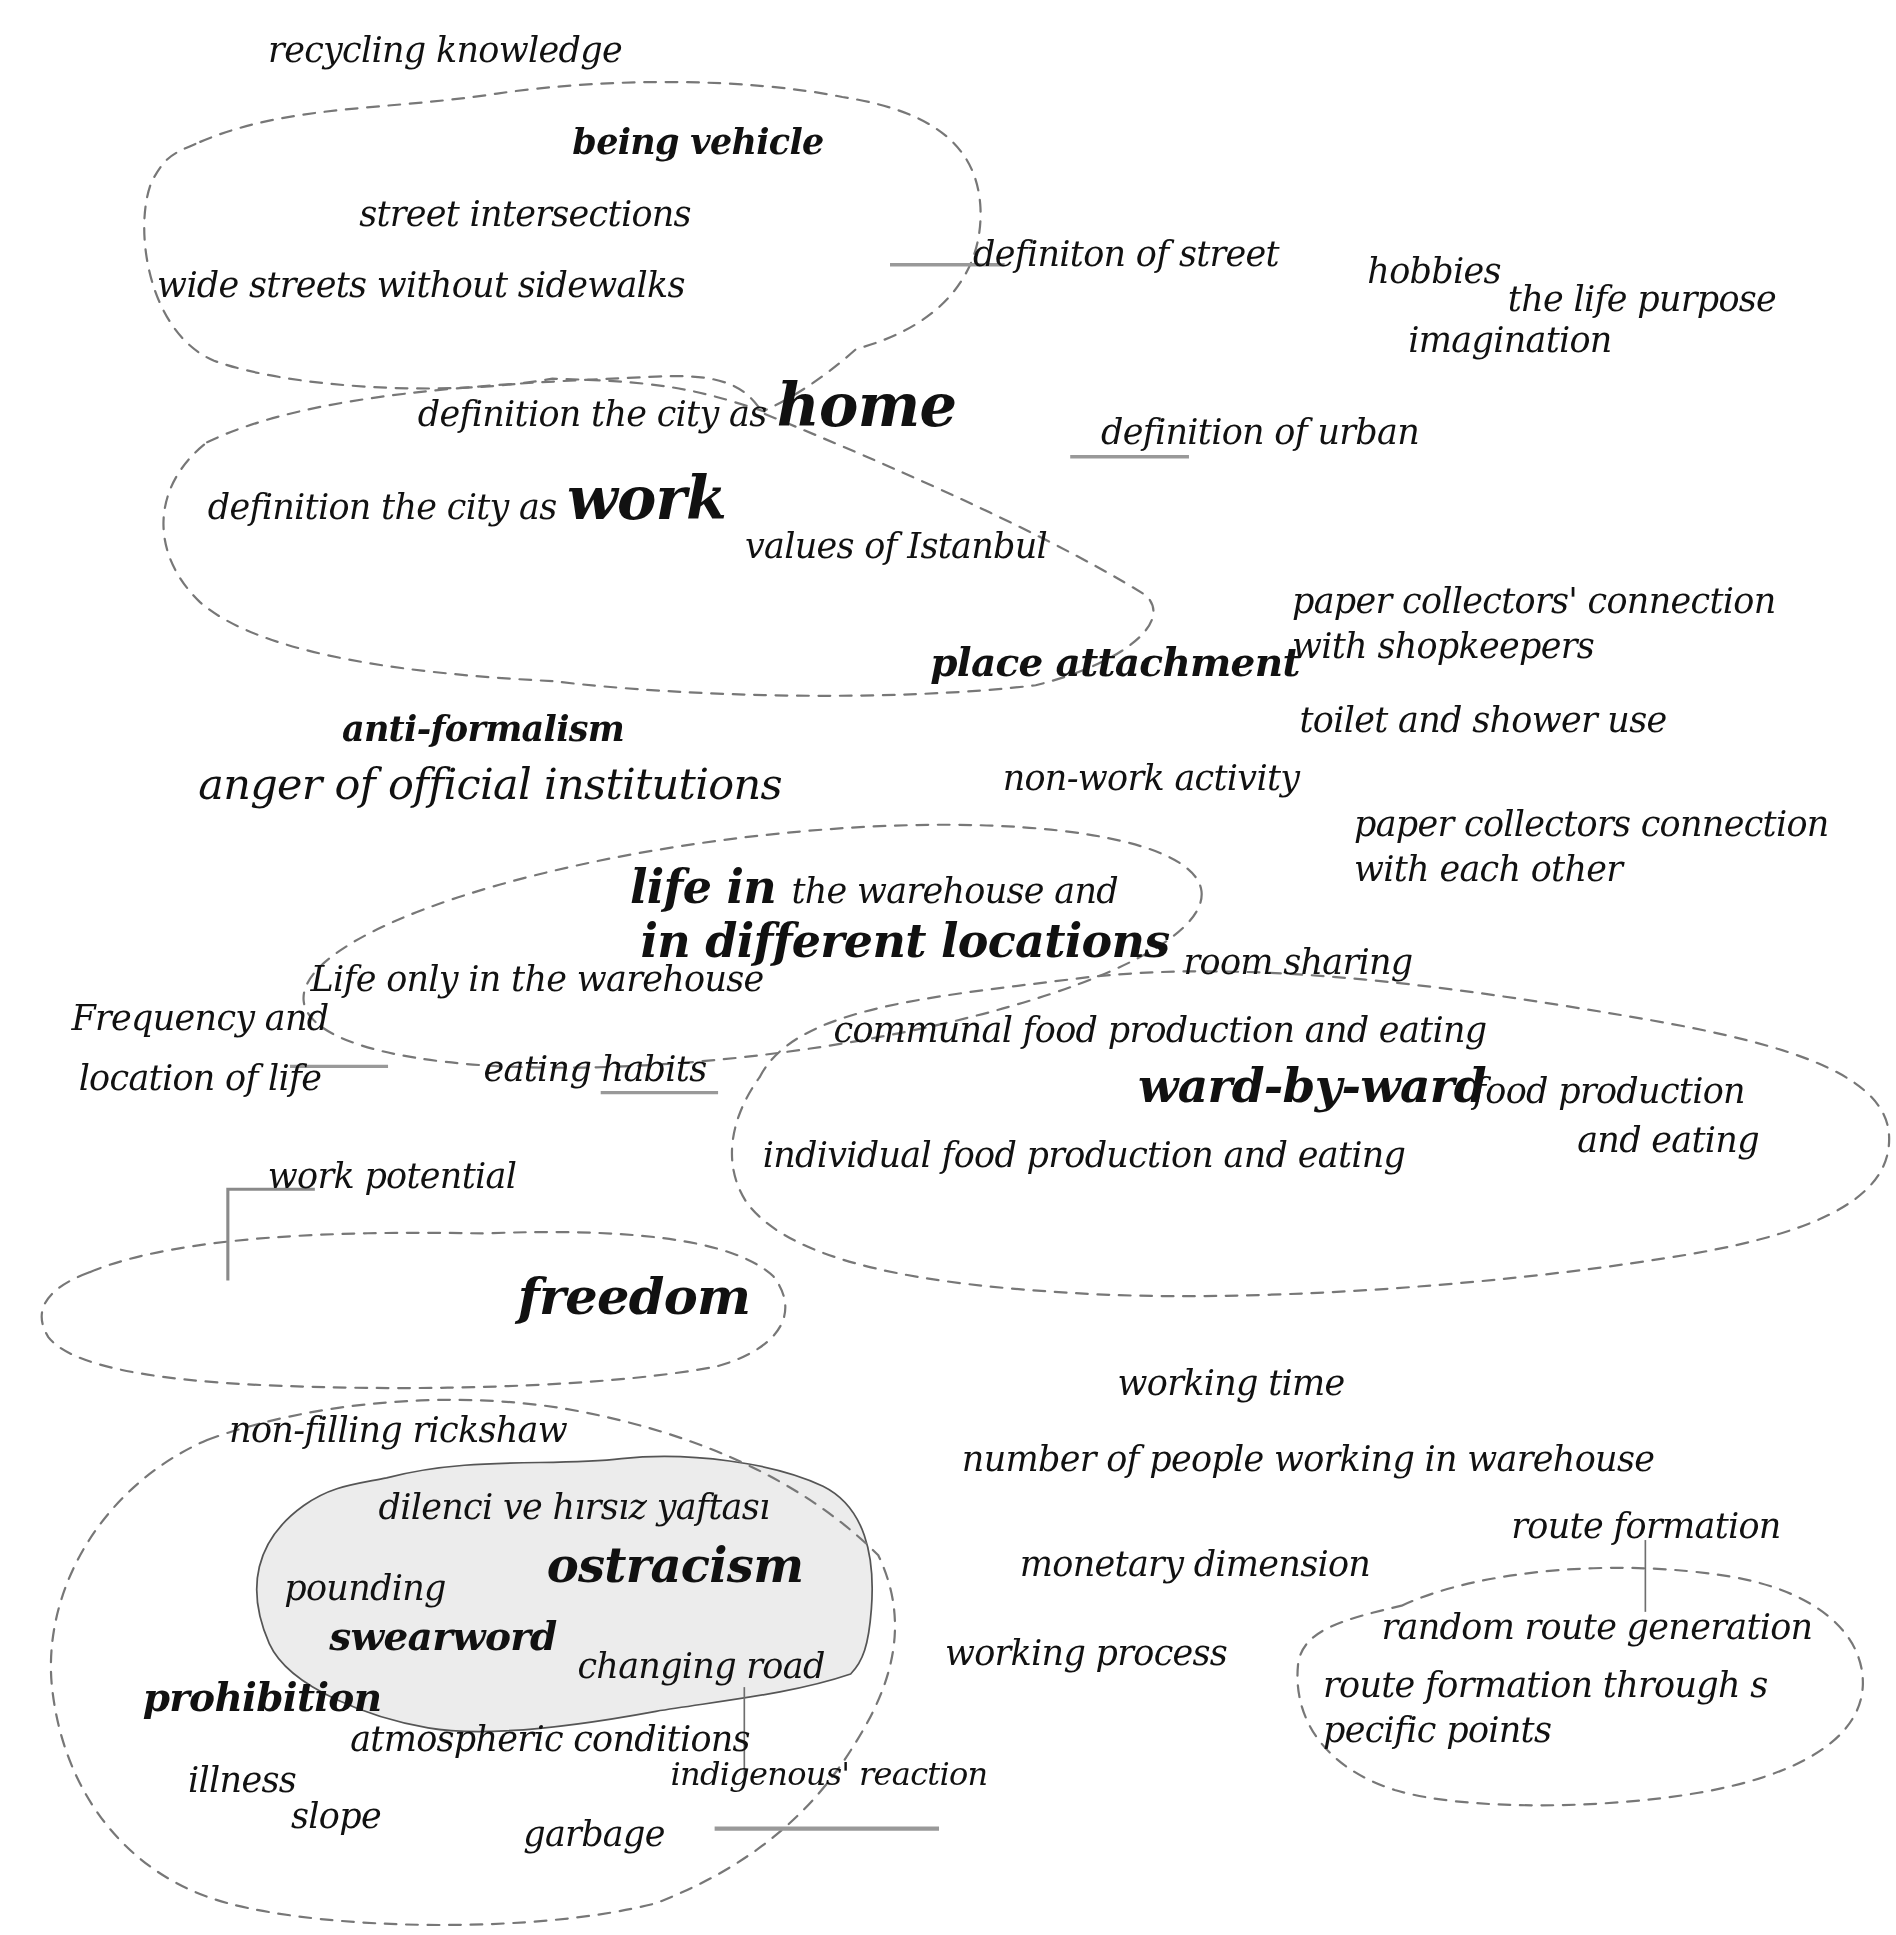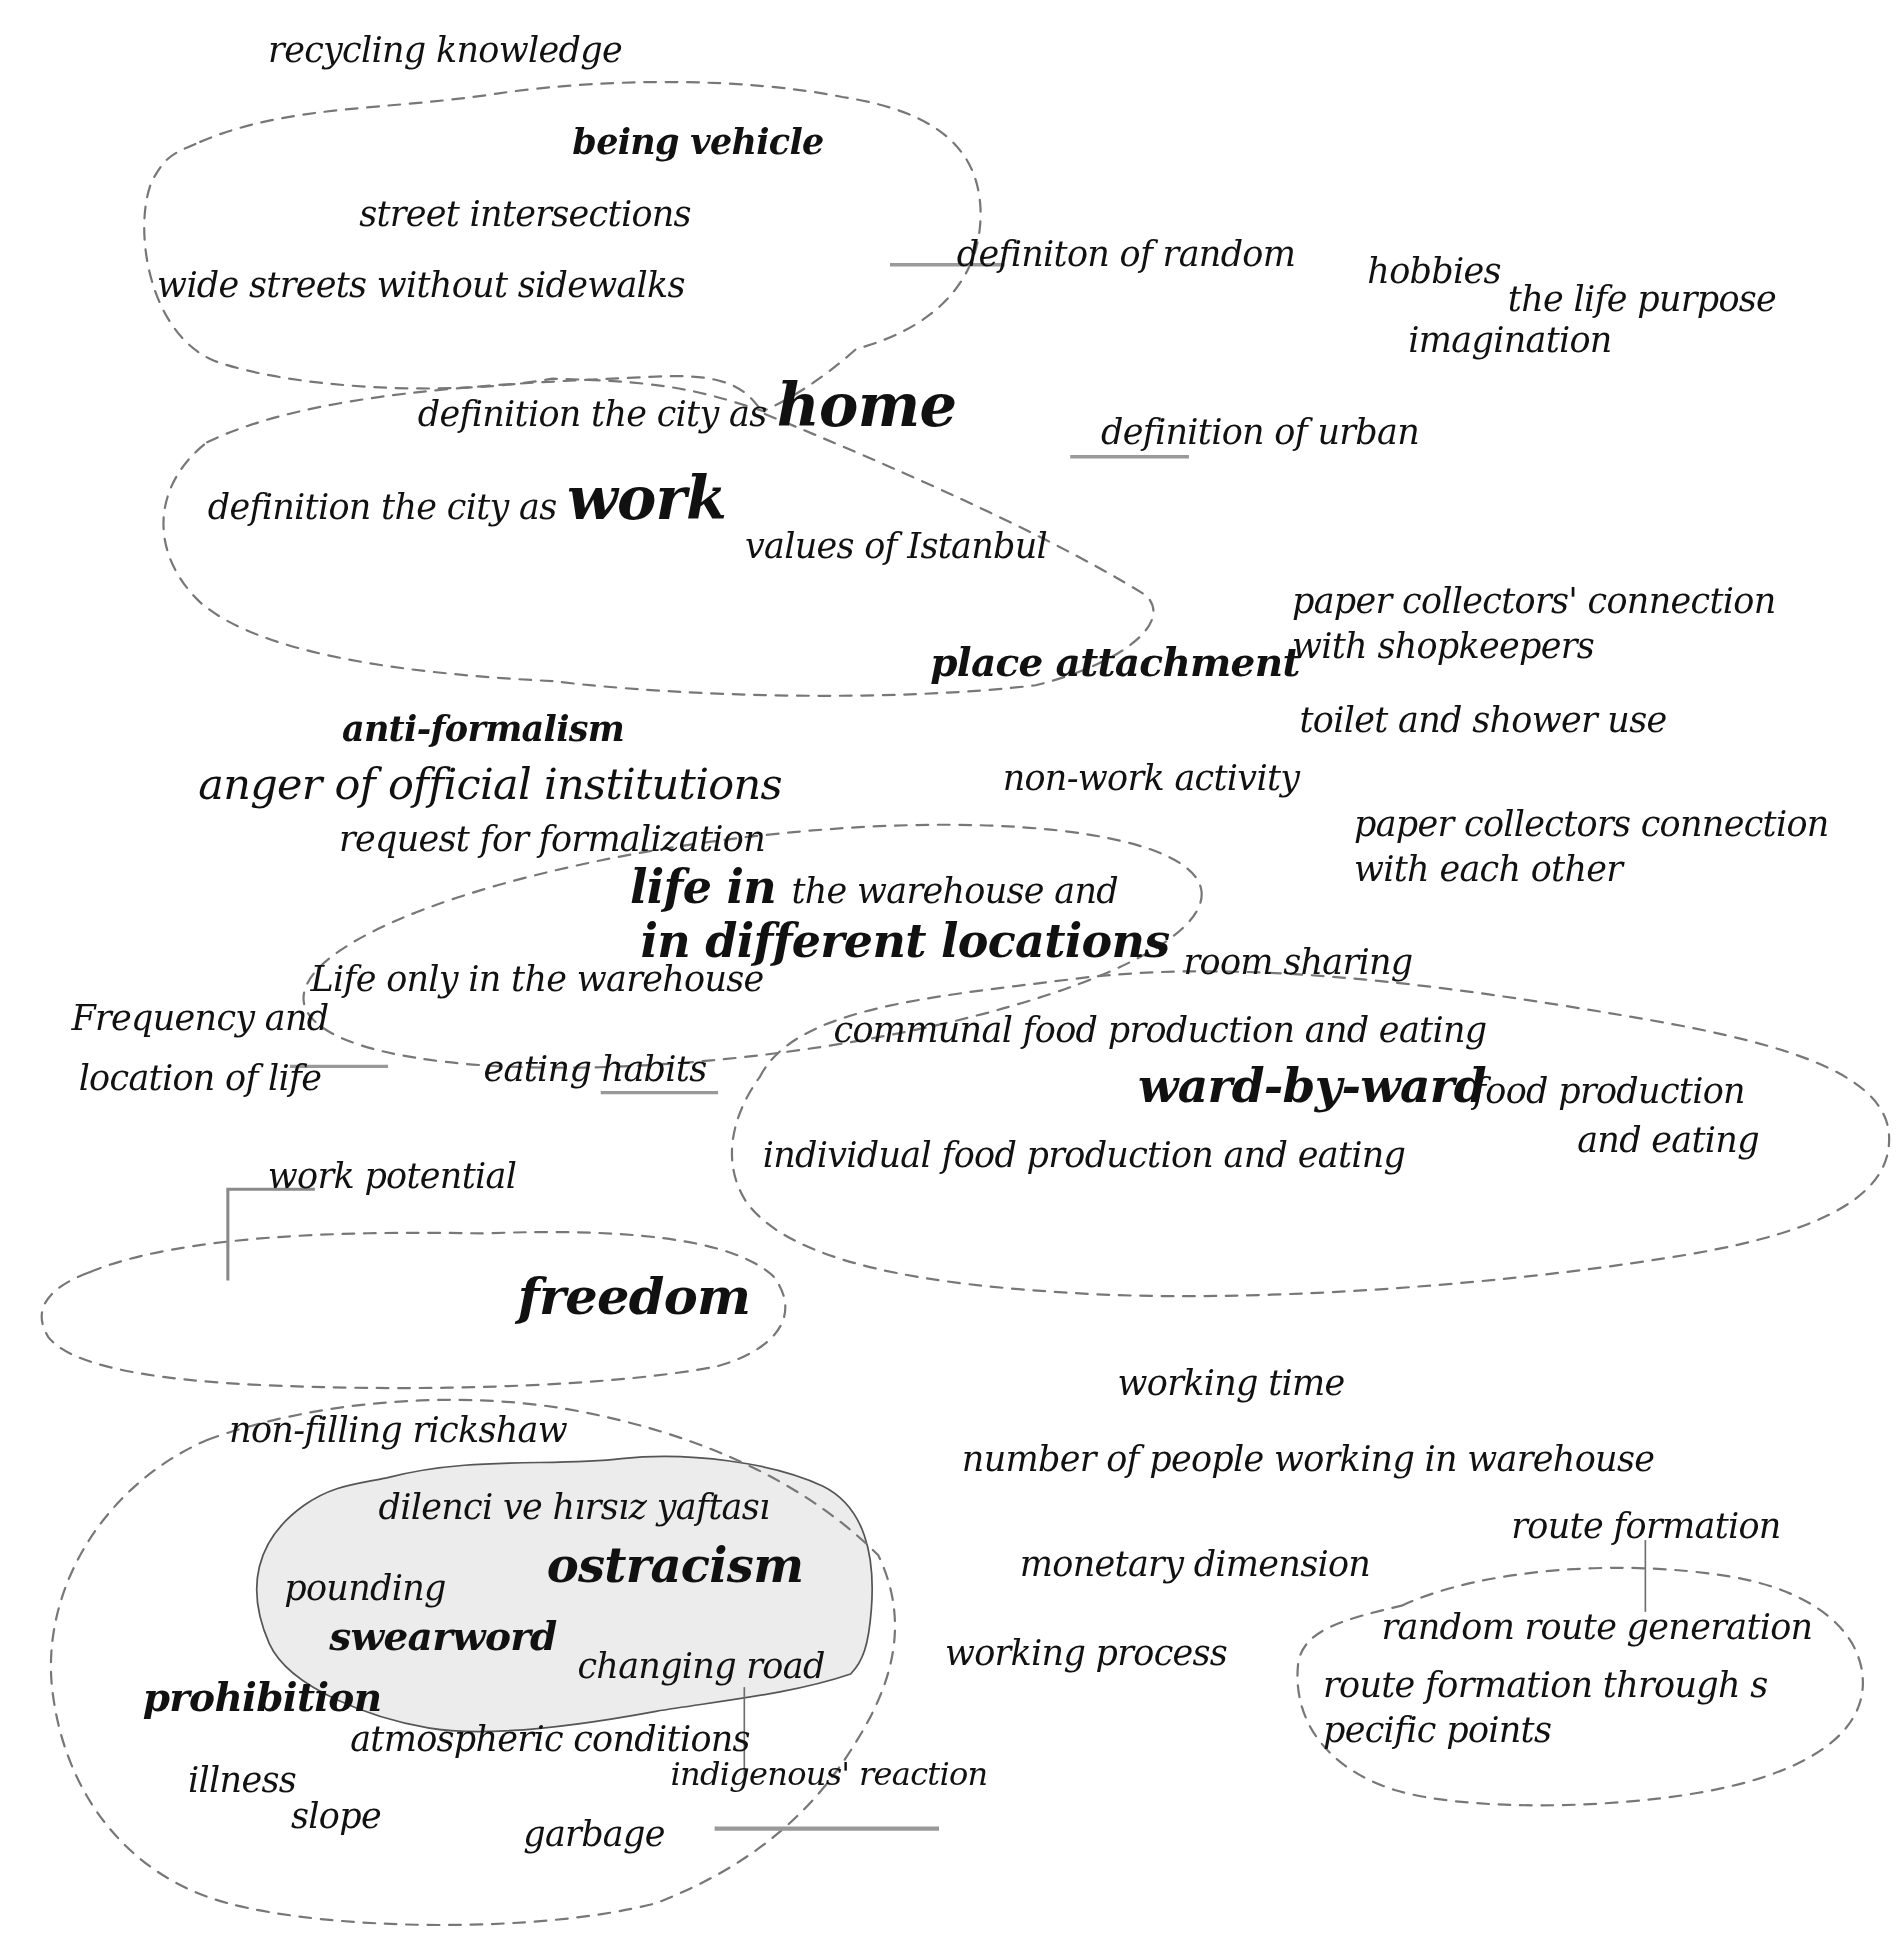--- a/index.html
+++ b/index.html
@@ -74,38 +74,37 @@
     <line class="connector thin" x1="1078" y1="2443" x2="1078" y2="2572"></line>
     <line class="connector" x1="1035" y1="2648" x2="1360" y2="2648" style="stroke-width:6"></line>
     <line class="connector thin" x1="2383" y1="2230" x2="2383" y2="2334"></line>
   </svg>
 
   <div id="labels">
       <div class="label" style="left: 445px; top: 50px; font-size: 35px;">recycling knowledge</div>
       <div class="label bold" style="left: 698px; top: 142px; font-size: 35px;">being vehicle</div>
       <div class="label" style="left: 525px; top: 214px; font-size: 35px;">street intersections</div>
       <div class="label" style="left: 421px; top: 285px; font-size: 35px;">wide streets without sidewalks</div>
-      <div class="label" style="left: 1126px; top: 254px; font-size: 35px;">definiton of random</div>
+      <div class="label" style="left: 1126px; top: 254px; font-size: 35px;">definiton of street</div>
       <div class="label" style="left: 1434px; top: 271px; font-size: 35px;">hobbies</div>
       <div class="label" style="left: 1642px; top: 299px; font-size: 35px;">the life purpose</div>
       <div class="label" style="left: 1510px; top: 340px; font-size: 35px;">imagination</div>
       <div class="label" style="left: 687px; top: 406px; font-size: 35px;"><span style="font-size: 35px; font-weight: normal;">definition the city as </span><span style="font-size: 59px; font-weight: bold;">home</span></div>
       <div class="label" style="left: 1260px; top: 432px; font-size: 35px;">definition of urban</div>
       <div class="label" style="left: 467px; top: 499px; font-size: 35px;"><span style="font-size: 35px; font-weight: normal;">definition the city as </span><span style="font-size: 59px; font-weight: bold;">work</span></div>
       <div class="label" style="left: 896px; top: 546px; font-size: 35px;">values of Istanbul</div>
       <div class="label left" style="left: 1292px; top: 579px; font-size: 35px;">paper collectors' connection
 with shopkeepers</div>
       <div class="label bold" style="left: 1115px; top: 663px; font-size: 39px;">place attachment</div>
       <div class="label" style="left: 1483px; top: 720px; font-size: 35px;">toilet and shower use</div>
       <div class="label bold" style="left: 483px; top: 729px; font-size: 35px;">anti-formalism</div>
       <div class="label" style="left: 1151px; top: 778px; font-size: 35px;">non-work activity</div>
       <div class="label" style="left: 490px; top: 785px; font-size: 43px;">anger of official institutions</div>
       <div class="label left" style="left: 1354px; top: 802px; font-size: 35px;">paper collectors connection
 with each other</div>
-      <div class="label" style="left: 552px; top: 839px; font-size: 35px;">request for formalization</div>
       <div class="label" style="left: 874px; top: 887px; font-size: 35px;"><span style="font-size: 46px; font-weight: bold;">life in </span><span style="font-size: 35px; font-weight: normal;">the warehouse and</span></div>
       <div class="label bold" style="left: 905px; top: 941px; font-size: 46px;">in different locations</div>
       <div class="label" style="left: 1298px; top: 962px; font-size: 35px;">room sharing</div>
       <div class="label" style="left: 537px; top: 979px; font-size: 35px;">Life only in the warehouse</div>
       <div class="label" style="left: 1160px; top: 1030px; font-size: 35px;">communal food production and eating</div>
       <div class="label" style="left: 200px; top: 1048px; font-size: 35px; line-height: 1.7;">Frequency and
 location of life</div>
       <div class="label" style="left: 595px; top: 1069px; font-size: 35px;">eating habits</div>
       <div class="label bold" style="left: 1312px; top: 1086px; font-size: 47px;">ward-by-ward</div>
       <div class="label" style="left: 1609px; top: 1091px; font-size: 35px;">food production</div>

